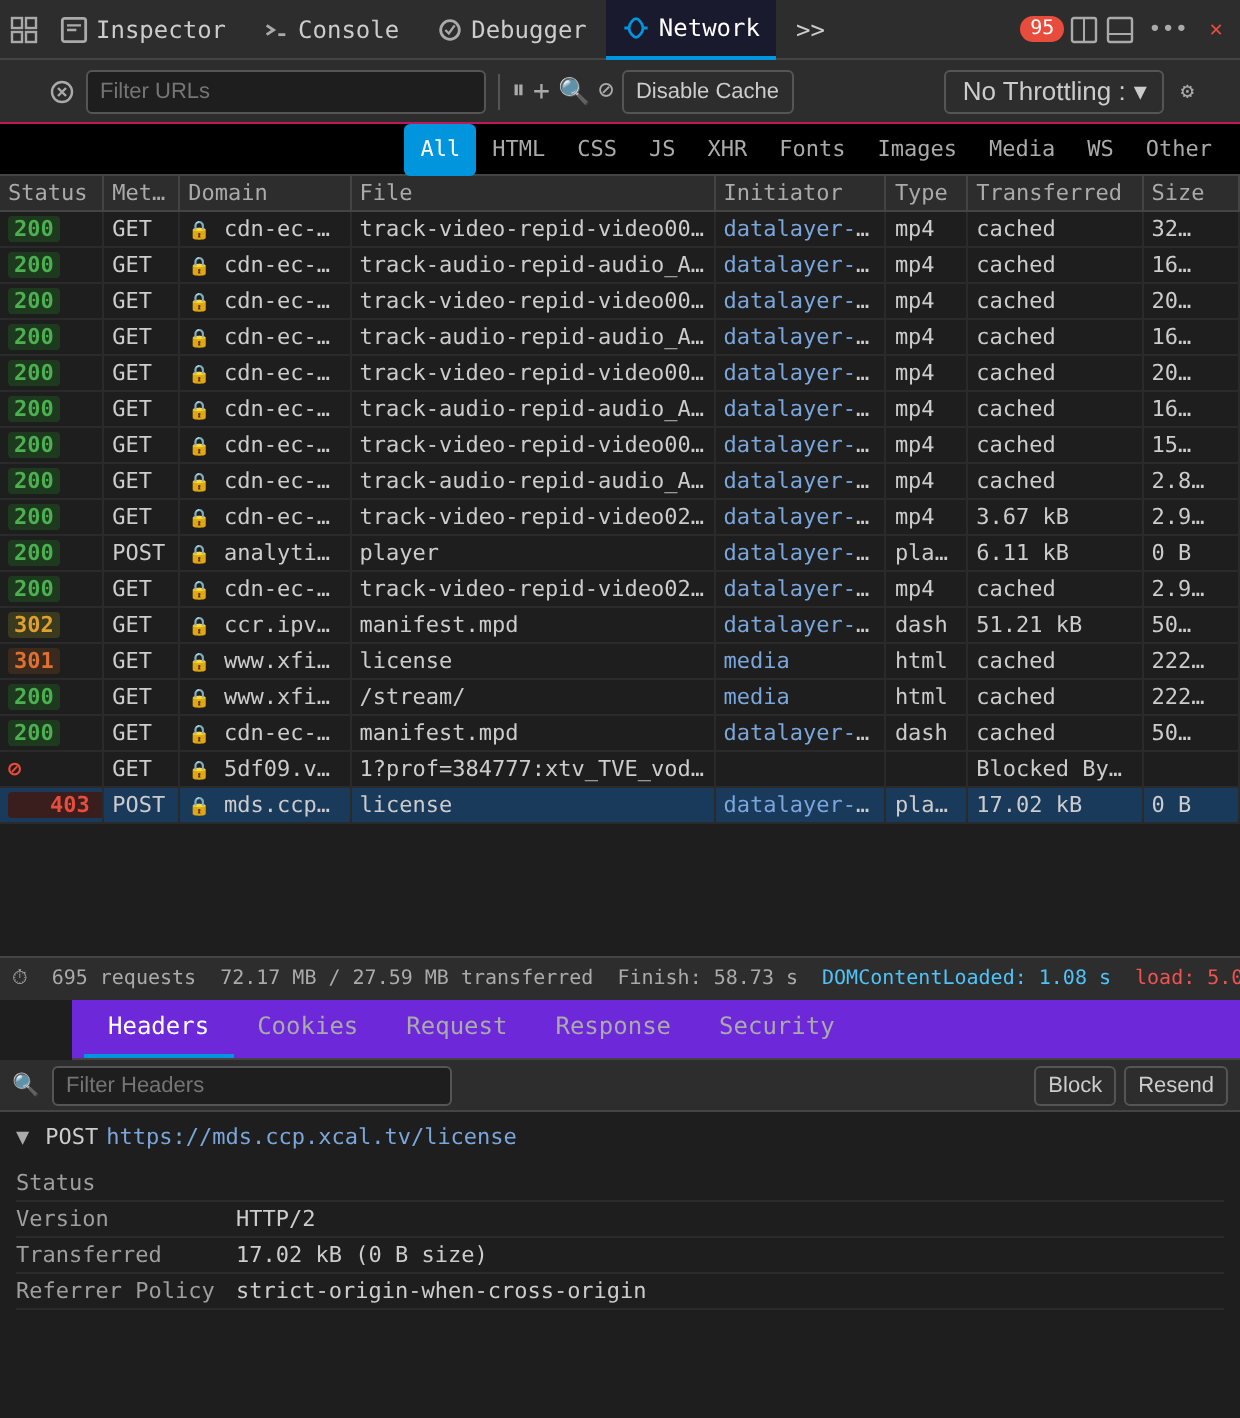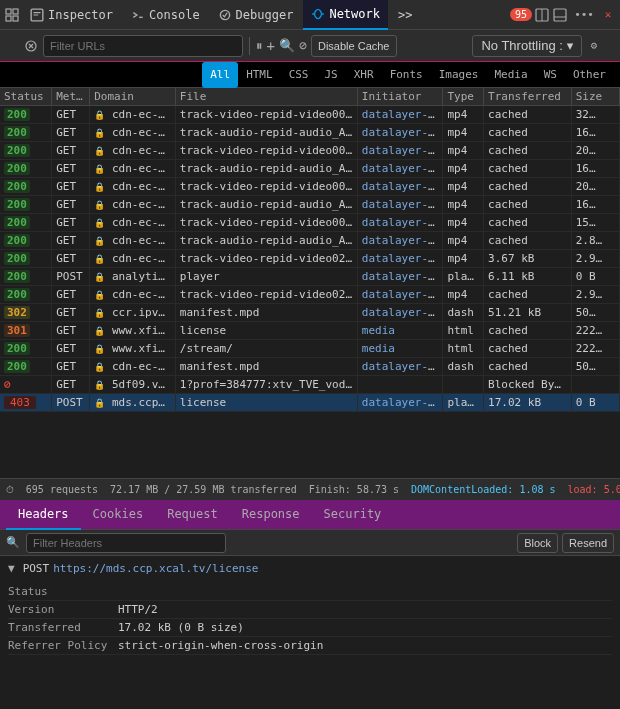--- a/index.html
+++ b/index.html
@@ -34,42 +34,42 @@
 
     
     .network-table { width: 100%; border-collapse: collapse; }
     .table-wrapper { height: 390px; overflow-y: auto; overflow-x: hidden; background: #1e1e1e; }
     .network-table th { background: #2d2d2d; color: #aaa; font-weight: normal; text-align: left; padding: 2px 4px; border-bottom: 1px solid #444; border-right: 1px solid #444; position: sticky; top: 0; z-index: 1; font-size: 11px; white-space: nowrap; }
     .network-table td { padding: 2px 4px; border-bottom: 1px solid #2a2a2a; border-right: 1px solid #2a2a2a; font-size: 11px; white-space: nowrap; overflow: hidden; text-overflow: ellipsis; max-width: 0; }
     .network-table tr.selected { background: #1a3a5c !important; }
     .status-200 { background: #1e3a1e; color: #4caf50; font-weight: bold; display: inline-block; padding: 0 3px; border-radius: 2px; }
     .status-302 { background: #3a3a1e; color: #e0a030; font-weight: bold; display: inline-block; padding: 0 3px; border-radius: 2px; }
     .status-301 { background: #3a2a1e; color: #e07030; font-weight: bold; display: inline-block; padding: 0 3px; border-radius: 2px; }
-    .status-403 { background: #3a1e1e; color: #e74c3c; font-weight: normal; display: inline-block; padding: 0 6px; border-radius: 2px; }
+    .status-403 { background: #3a1e1e; color: #e74c3c; font-weight: bold; display: inline-block; padding: 0 21px; border-radius: 2px; }
     .status-cancel { color: #e74c3c; font-weight: bold; }
     .initiator-link { color: #7aa6db; }
     .col-status { width: 38px; }
     .col-method { width: 34px; }
     .col-domain { width: 80px; }
     .col-file { width: 170px; }
     .col-initiator { width: 80px; }
     .col-type { width: 38px; }
     .col-transferred { width: 65px; }
     .col-size { width: 45px; }
     .lock-icon { color: #aaa; font-size: 9px; }
 
     
     .status-bar { background: #2d2d2d; border-top: 1px solid #444; height: 22px; display: flex; align-items: center; padding: 0 6px; gap: 12px; font-size: 10px; color: #aaa; }
     .status-bar span { white-space: nowrap; }
     .dom-loaded { color: #4fc3f7; }
     .load-time { color: #ef5350; }
     .timer-icon { color: #aaa; }
 
     
-    .panel-tabs { display: flex; align-items: center; background: #701a75; border-bottom: 1px solid #444; height: 30px; padding: 0 6px; gap: 0; }
+    .panel-tabs { display: flex; align-items: flex-end; background: #6d28d9; border-bottom: 1px solid #444; height: 30px; padding: 0 6px; gap: 0; margin-left: 36px; }
     .panel-tab { padding: 2px 12px; color: #aaa; cursor: pointer; font-size: 12px; height: 30px; display: flex; align-items: center; border-bottom: 2px solid transparent; }
     .panel-tab.active { color: #fff; border-bottom: 2px solid #0095dd; }
 
     
     .filter-headers { display: flex; align-items: center; background: #2d2d2d; border-bottom: 1px solid #444; height: 26px; padding: 0 6px; gap: 4px; }
     .filter-headers input { background: #1e1e1e; border: 1px solid #555; color: #ccc; padding: 2px 6px; height: 20px; width: 200px; font-size: 11px; border-radius: 3px; }
     .filter-headers-right { margin-left: auto; display: flex; gap: 4px; }
     .block-btn2 { background: none; border: 1px solid #555; color: #ccc; padding: 1px 6px; height: 20px; cursor: pointer; font-size: 11px; border-radius: 3px; }
     .resend-btn { background: none; border: 1px solid #555; color: #ccc; padding: 1px 6px; height: 20px; cursor: pointer; font-size: 11px; border-radius: 3px; }
 

